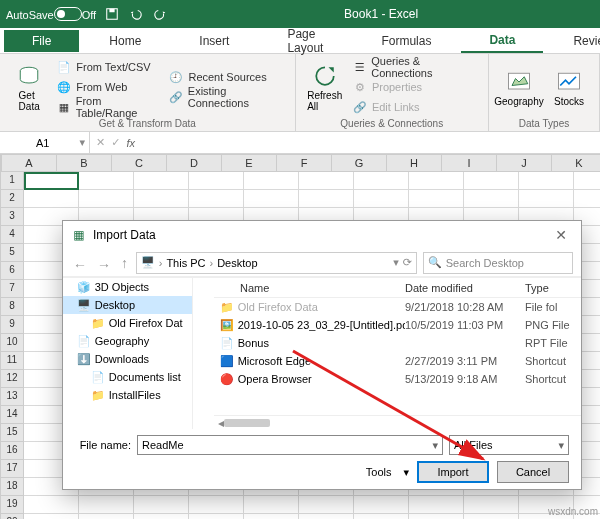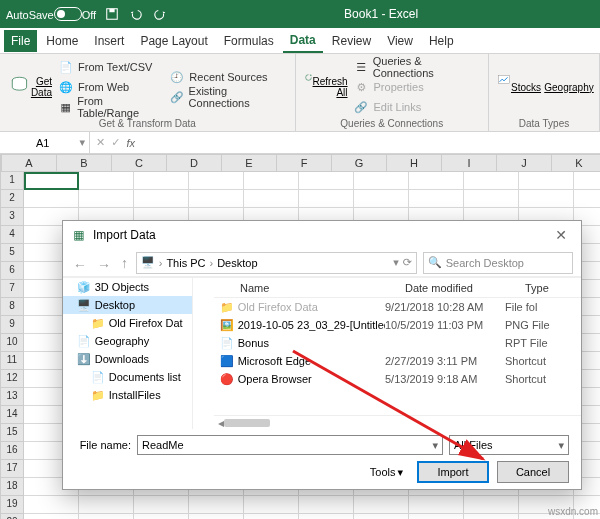--- a/index.html
+++ b/index.html
@@ -5,28 +5,28 @@
 * { box-sizing: border-box; font-family: "Segoe UI", sans-serif; }
 body { margin: 0; width: 600px; height: 519px; background: #fff; overflow: hidden; position: relative; font-size: 12px; }
 .titlebar { height: 28px; background: #217346; color: #fff; display: flex; align-items: center; padding: 0 6px; }
 .titlebar .autosave { display: flex; align-items: flex-end; font-size: 11px; }
 .toggle { width: 28px; height: 14px; border: 1px solid #fff; border-radius: 7px; display: flex; align-items: center; padding: 0 2px; }
 .toggle .knob { width: 8px; height: 8px; border-radius: 50%; background: #fff; }
 .qat { display: flex; gap: 8px; margin-left: 8px; }
 .qat svg { width: 14px; height: 14px; }
 .title-center { flex: 1; text-align: center; font-size: 12px; }
 .menubar { height: 26px; display: flex; align-items: center; border-bottom: 1px solid #d4d4d4; padding: 0 4px; gap: 2px; }
-.menubar .tab { padding: 4px 7px; font-size: 12px; color: #333; }
+.menubar .tab { padding: 4px 28px; font-size: 12px; color: #333; }
 .menubar .tab.file { background: #217346; color: #fff; }
 .menubar .tab.active { color: #217346; border-bottom: 2px solid #217346; font-weight: 600; }
 .ribbon { height: 78px; background: #f3f2f1; border-bottom: 1px solid #d4d4d4; display: flex; }
 .group { border-right: 1px solid #d4d4d4; padding: 4px 8px 2px; display: flex; flex-direction: column; }
 .group-body { flex: 1; display: flex; gap: 6px; }
 .group-label { text-align: center; font-size: 10px; color: #666; padding-top: 2px; }
-.big-btn { display: flex; flex-direction: row; align-items: center; justify-content: center; width: 44px; font-size: 10px; text-align: right; line-height: 1.1; text-decoration: underline; }
+.big-btn { display: flex; flex-direction: column; align-items: center; justify-content: center; width: 44px; font-size: 10px; text-align: left; line-height: 1.1; }
 .stack { display: flex; flex-direction: column; gap: 2px; justify-content: center; }
 .small-btn { display: flex; align-items: center; gap: 4px; font-size: 11px; color: #333; height: 18px; }
 .icon16 { width: 16px; height: 16px; display: inline-flex; align-items: center; justify-content: center; }
 .icon32 { width: 28px; height: 28px; }
 .namebox-row { height: 22px; border-bottom: 1px solid #d4d4d4; display: flex; align-items: center; }
 .namebox { width: 58px; border-right: 1px solid #d4d4d4; height: 100%; display: flex; align-items: center; padding: 0 4px; font-size: 11px; margin-left: 32px; }
 .fx-area { display: flex; align-items: center; gap: 6px; padding: 0 6px; font-size: 11px; color: #666; }
 .grid { position: relative; }
 .colhead { display: flex; height: 18px; }
 .colhead .corner { width: 24px; background: #e6e6e6; border: 1px solid #ccc; }
@@ -54,32 +54,32 @@
 .navitem.sel { background: #cce8ff; }
 .filepane { flex: 1; display: flex; flex-direction: column; min-width: 0; margin-left: 21px; }
 .filehead { display: flex; font-size: 11px; color: #333; border-bottom: 1px solid #eee; height: 20px; align-items: center; }
 .fh-name { flex: 1; padding-left: 26px; }
 .fh-date { width: 120px; }
 .fh-type { width: 56px; }
 .filelist { flex: 1; overflow: hidden; }
 .filerow { display: flex; align-items: center; font-size: 11px; height: 18px; }
 .fr-name { flex: 1; display: flex; align-items: center; gap: 4px; padding-left: 6px; white-space: nowrap; overflow: hidden; }
 .fr-date { width: 120px; color: #555; }
-.fr-type { width: 76px; color: #555; white-space: nowrap; overflow: hidden; }
+.fr-type { width: 56px; color: #555; white-space: nowrap; overflow: hidden; }
 .scroll-h { height: 14px; border-top: 1px solid #eee; display: flex; align-items: center; padding: 0 4px; }
 .scroll-h .thumb { width: 46px; height: 8px; background: #ccc; border-radius: 2px; }
 .dlg-bottom { padding: 6px 12px; display: flex; flex-direction: column; gap: 6px; }
 .fn-row { display: flex; align-items: center; gap: 6px; font-size: 11px; }
 .fn-row label { width: 56px; text-align: right; }
 .fn-input { flex: 1; border: 1px solid #888; height: 20px; padding: 0 4px; display: flex; align-items: center; justify-content: space-between; }
 .filter { width: 120px; border: 1px solid #888; height: 20px; padding: 0 4px; display: flex; align-items: center; justify-content: space-between; }
 .btn-row { display: flex; justify-content: flex-end; gap: 8px; align-items: center; }
 .dlg-btn { width: 72px; height: 22px; border: 1px solid #888; background: #e1e1e1; font-size: 11px; display: flex; align-items: center; justify-content: center; text-align: right; }
 .dlg-btn.primary { border: 2px solid #0078d4; }
-.tools-link { font-size: 11px; display: flex; align-items: center; gap: 2px; margin-right: 6px; }
+.tools-link { font-size: 11px; display: flex; align-items: center; gap: 12px; }
 .arrow { position: absolute; pointer-events: none; }
 .wm2 { position: absolute; right: 2px; bottom: 2px; font-size: 10px; color: #999; }
 .help-circle { width:16px;height:16px;border-radius:50%;background:#0078d4;color:#fff;display:flex;align-items:center;justify-content:center;font-size:11px;font-weight:bold; }
 </style>
 </head>
 <body>
 
 <div class="titlebar">
   <div class="autosave">
     <span>AutoSave</span>
@@ -186,30 +186,30 @@
           </div>
       </div>
     </div>
     <div class="group-label">Queries &amp; Connections</div>
   </div>
   <div class="group">
     <div class="group-body">
       <div class="big-btn">
         <span class="icon32"><svg viewBox="0 0 32 32">
               <rect x="4" y="6" width="24" height="18" fill="#fff" stroke="#888"></rect>
+              <path d="M8 20 l4 -8 l4 4 l6 -6 l4 8 z" fill="#b5d6a6" stroke="#217346"></path>
+            </svg></span>
+        <span>Geography</span>
+      </div>
+      <div class="big-btn">
+        <span class="icon32"><svg viewBox="0 0 32 32">
+              <rect x="4" y="6" width="24" height="18" fill="#fff" stroke="#888"></rect>
               <path d="M6 20 l6 -6 l4 4 l8 -8" stroke="#0078d4" fill="none" stroke-width="2"></path>
             </svg></span>
         <span>Stocks</span>
-      </div>
-      <div class="big-btn">
-        <span class="icon32"><svg viewBox="0 0 32 32">
-              <rect x="4" y="6" width="24" height="18" fill="#fff" stroke="#888"></rect>
-              <path d="M8 20 l4 -8 l4 4 l6 -6 l4 8 z" fill="#b5d6a6" stroke="#217346"></path>
-            </svg></span>
-        <span>Geography</span>
       </div>
     </div>
     <div class="group-label">Data Types</div>
   </div>
 </div>
 
 <div class="namebox-row">
   <div class="namebox">
       <span>A1</span>
       <span style="margin-left:auto;color:#888;">▾</span>

